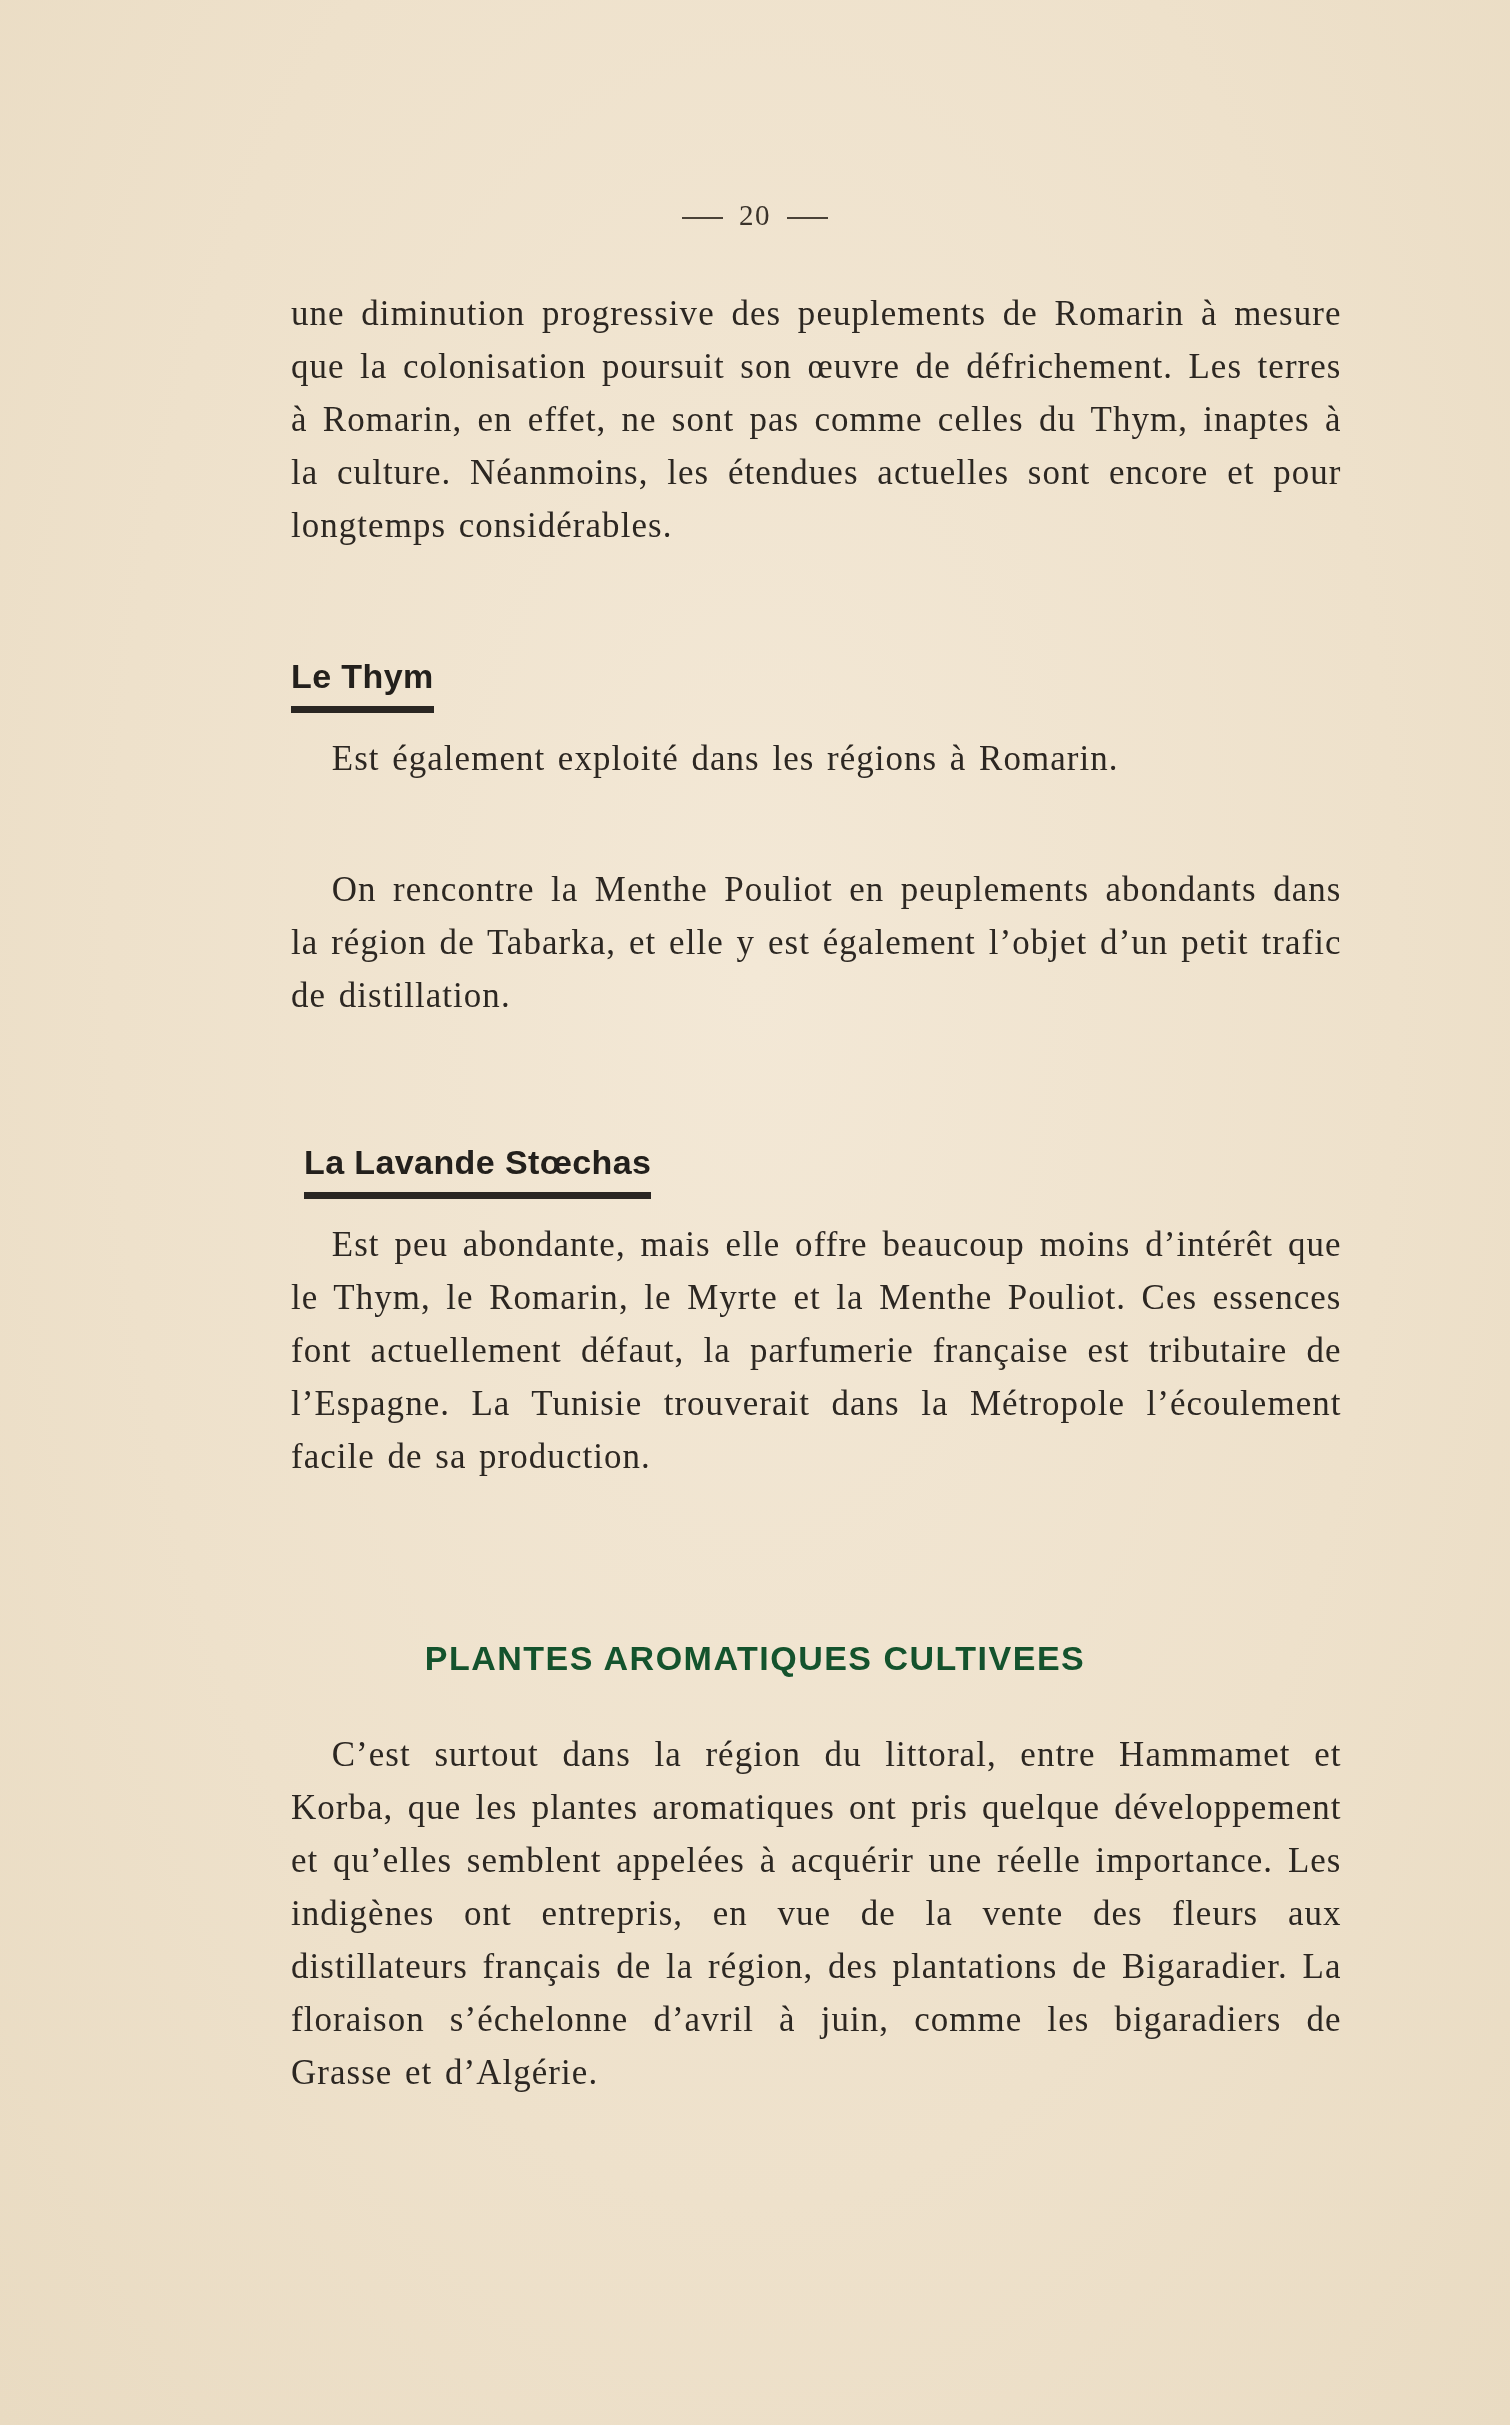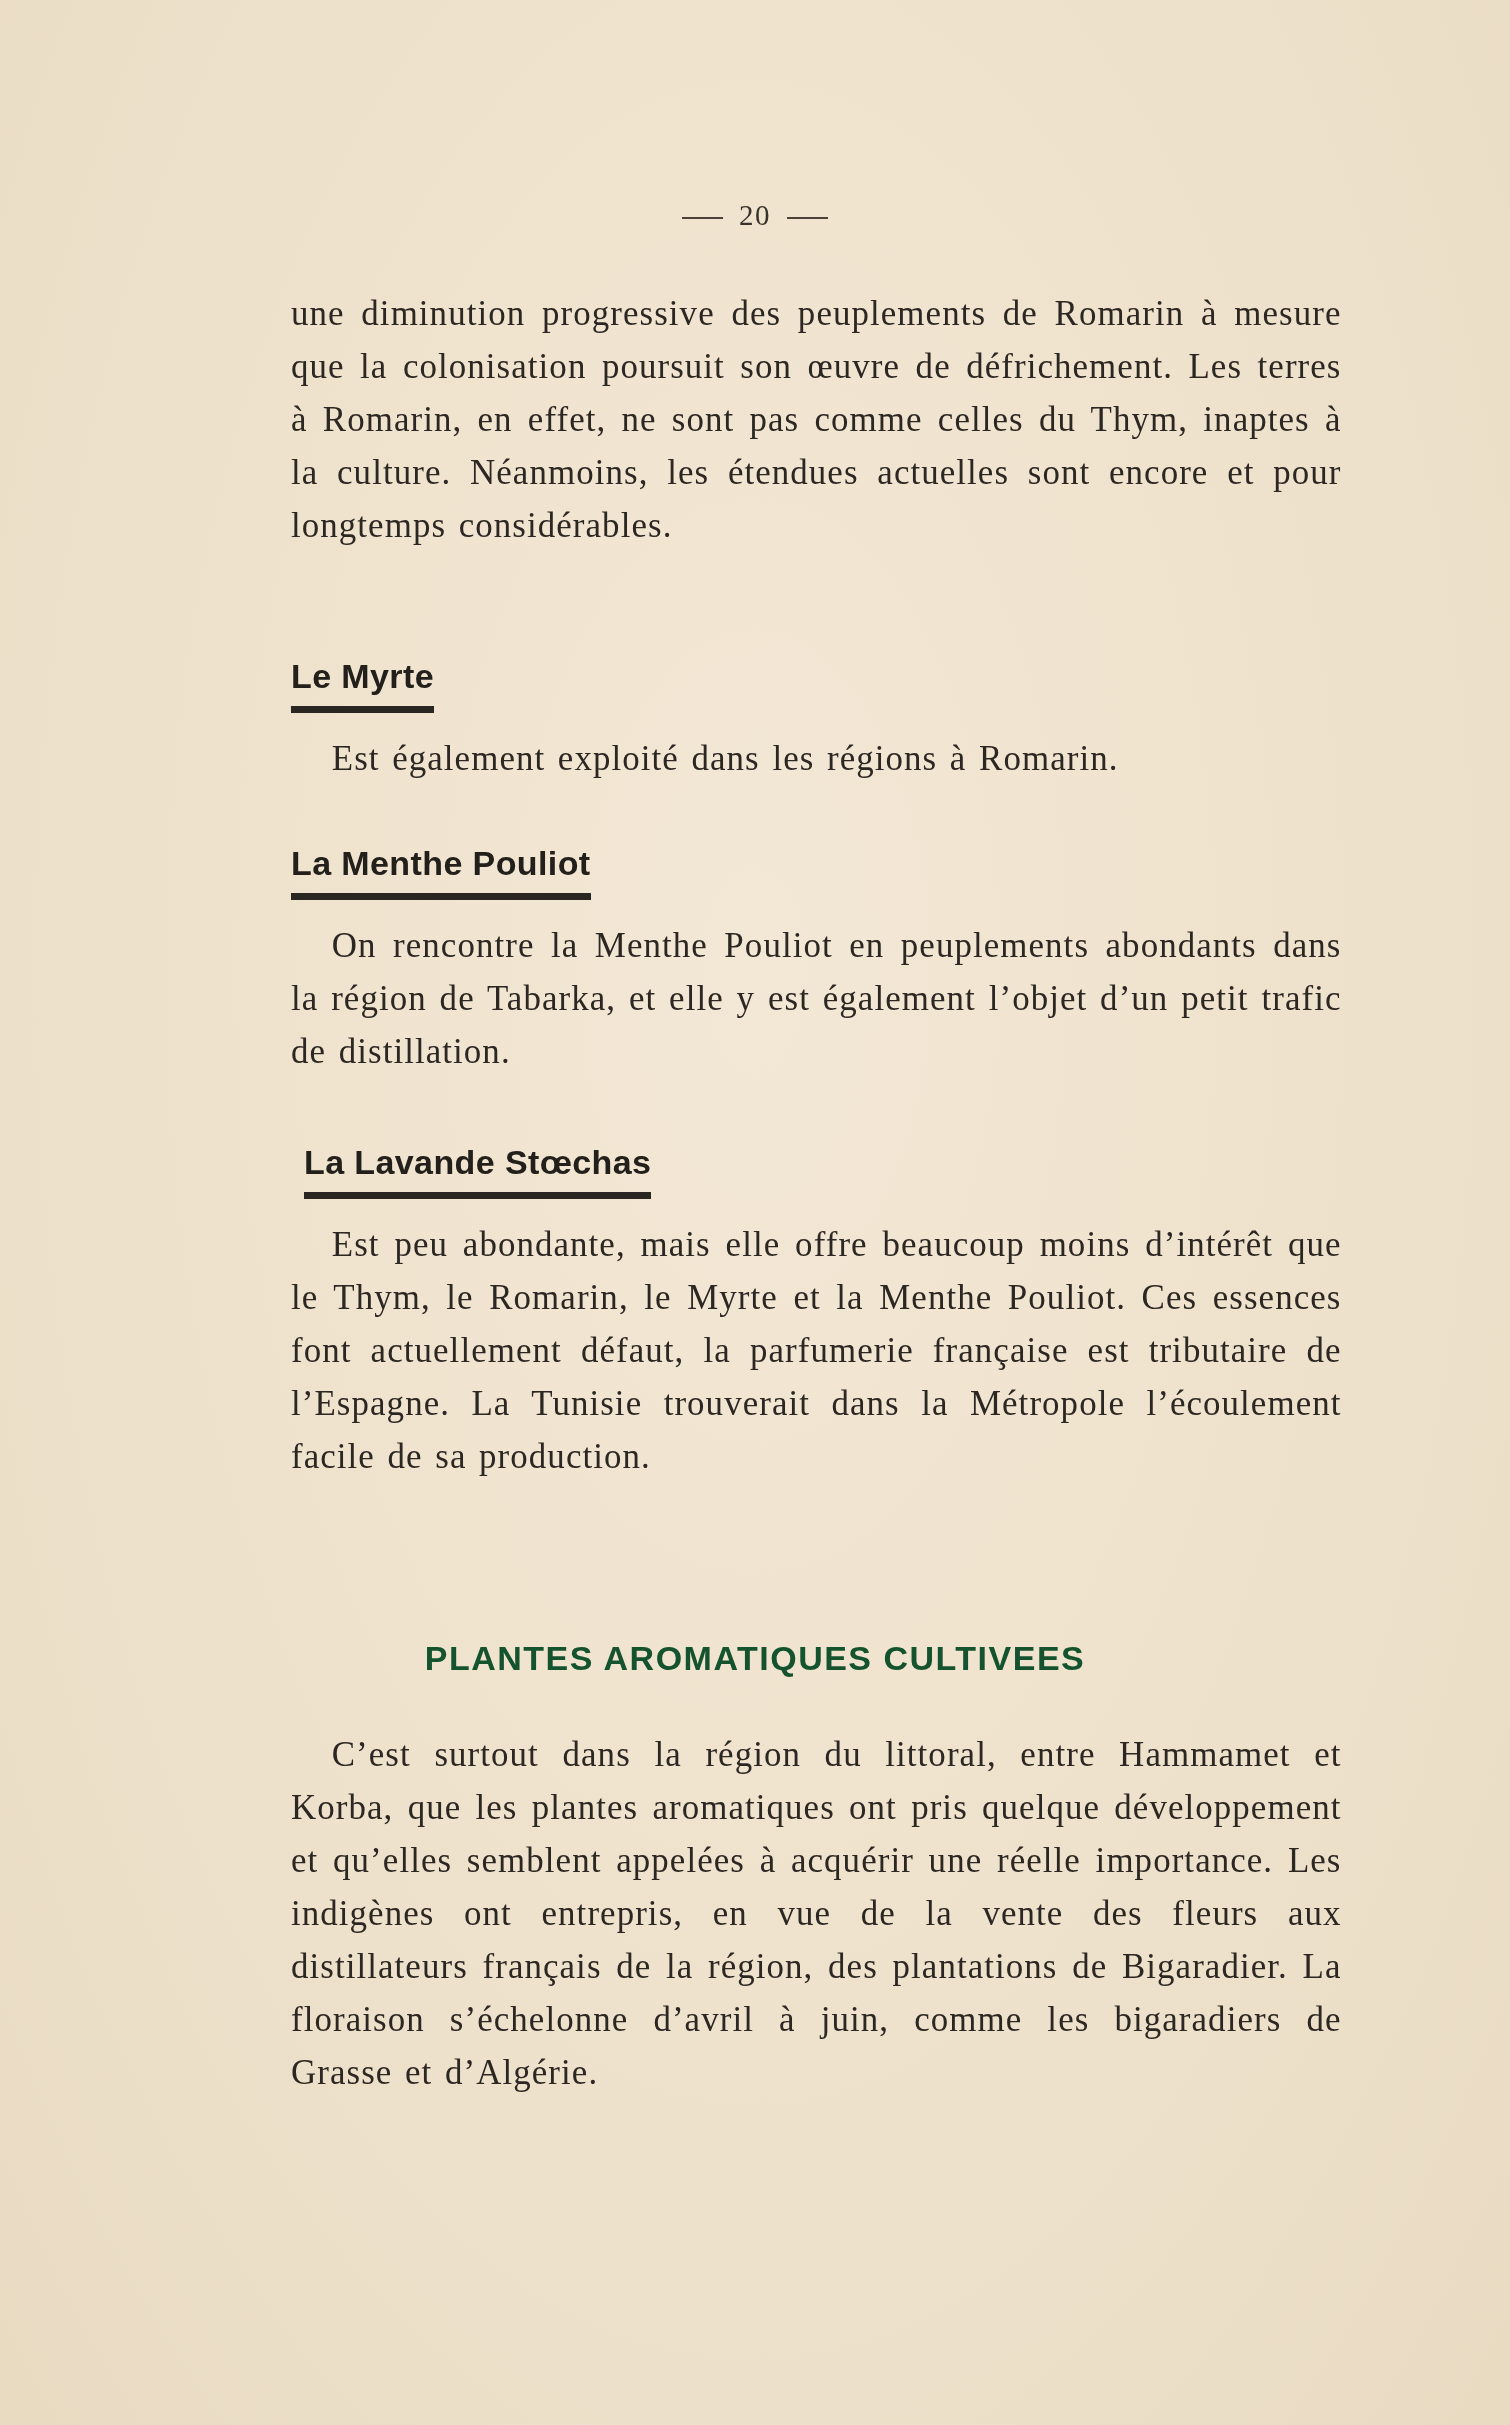--- a/index.html
+++ b/index.html
@@ -45,31 +45,27 @@
   <div class="folio">
     <span class="dash"></span><span>20</span><span class="dash"></span>
   </div>
 
   <div class="col" style="top: 275px;">
     <p class="para">une diminution progressive des peuplements de Romarin à mesure que la colonisation poursuit son œuvre de défrichement. Les terres à Romarin, en effet, ne sont pas comme celles du Thym, inaptes à la culture. Néanmoins, les étendues actuelles sont encore et pour longtemps considérables.</p>
   </div>
 
   <div class="col" style="top: 645px;">
     <div style="display:inline-block;">
-      <h2 class="subhead">Le Myrte</h2>
+      <h2 class="subhead">Le Thym</h2>
       <div class="rule"></div>
     </div>
     <p class="para indent" style="margin-top: 19px;">Est également exploité dans les régions à Romarin.</p>
   </div>
 
   <div class="col" style="top: 832px;">
-    <div style="display:inline-block;">
-      <h2 class="subhead">La Menthe Pouliot</h2>
-      <div class="rule"></div>
-    </div>
     <p class="para indent" style="margin-top: 19px;">On rencontre la Menthe Pouliot en peuplements abondants dans la région de Tabarka, et elle y est également l’objet d’un petit trafic de distillation.</p>
   </div>
 
   <div class="col" style="top: 1131px;">
     <div style="display:inline-block;margin-left:13px;">
       <h2 class="subhead">La Lavande Stœchas</h2>
       <div class="rule"></div>
     </div>
     <p class="para indent" style="margin-top: 19px;">Est peu abondante, mais elle offre beaucoup moins d’intérêt que le Thym, le Romarin, le Myrte et la Menthe Pouliot. Ces essences font actuellement défaut, la parfumerie française est tributaire de l’Espagne. La Tunisie trouverait dans la Métropole l’écoulement facile de sa production.</p>
   </div>

